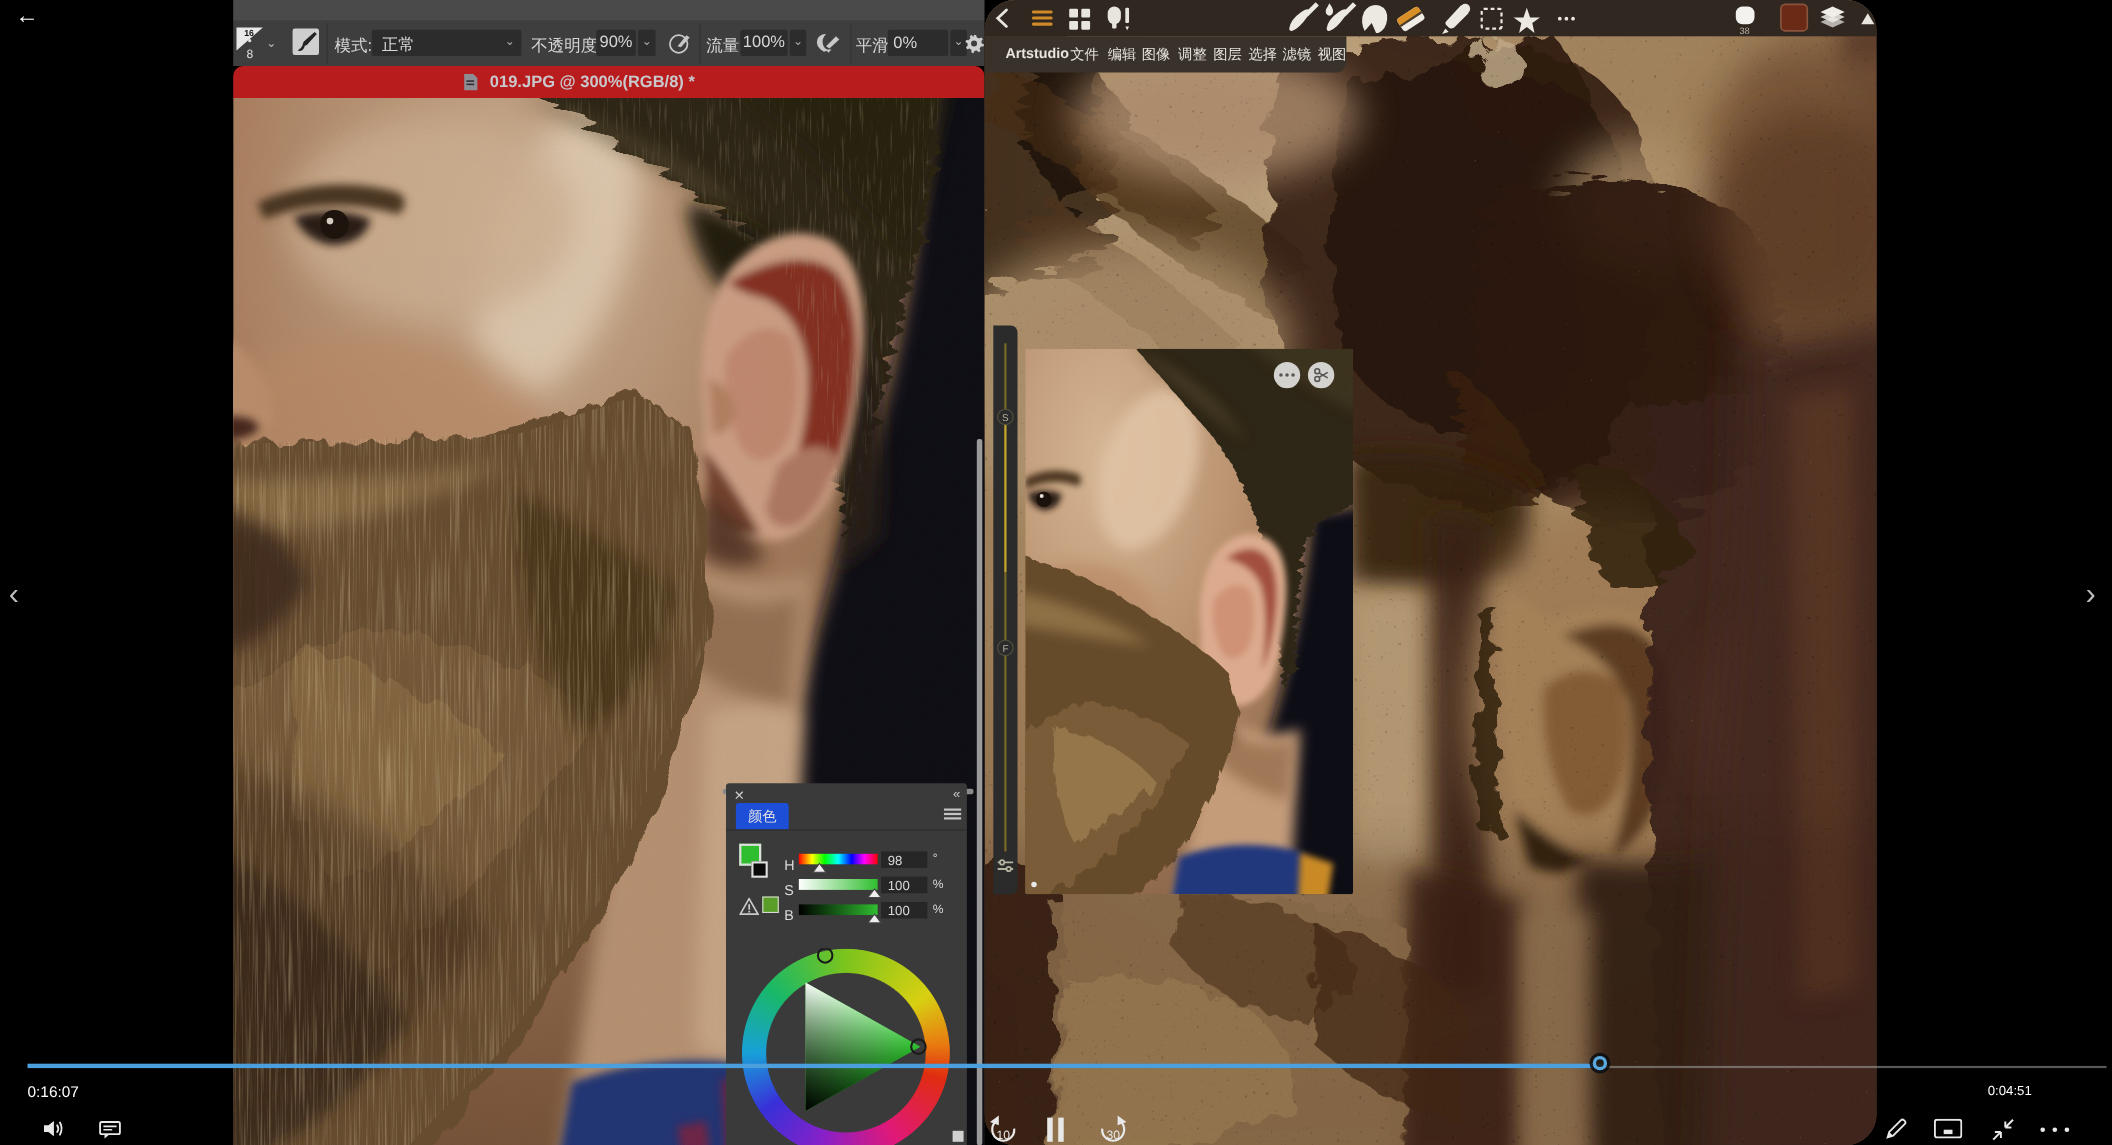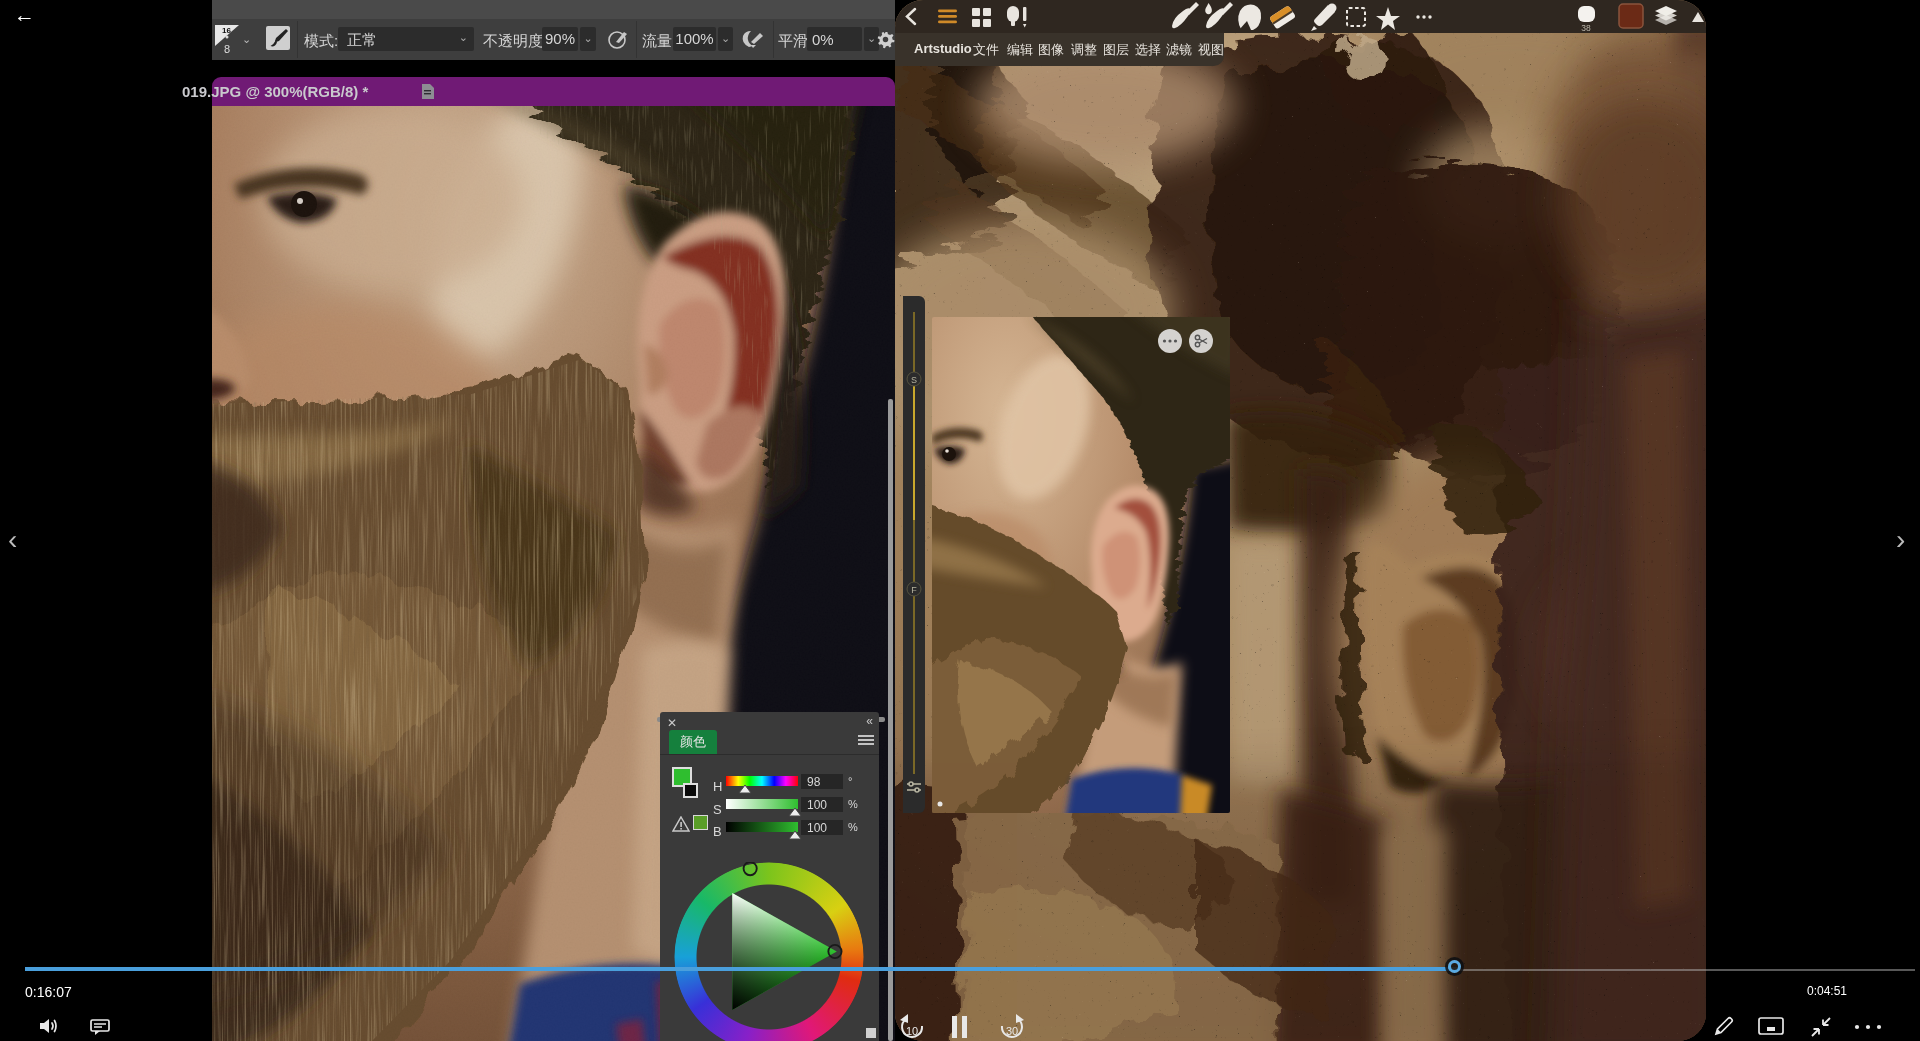--- a/index.html
+++ b/index.html
@@ -6,23 +6,23 @@
   html,body { width:1920px; height:1041px; background:#000; overflow:hidden;
     font-family:"Liberation Sans", sans-serif; }
   .abs { position:absolute; }
   #stage { position:relative; width:1920px; height:1041px; background:#000; }
 
   
   #ps { left:212px; top:0; width:757px; height:1041px; background:#000; }
   #ps-topstrip { left:0; top:0; width:683px; height:19px; background:#4a4a4a; }
   #ps-toolbar { left:0; top:19px; width:683px; height:41px; background:#3e3e3e;
     color:#d6d6d6; font-size:15px; }
-  #ps-title { left:0; top:77px; width:683px; height:29px; background:#701a75;
+  #ps-title { left:0; top:60px; width:683px; height:29px; background:#b91c1c;
     border-radius:9px 9px 0 0; color:#c9c9cd; font-size:15px; font-weight:bold;
-    line-height:29px; }
+    text-align:center; line-height:29px; }
   .tb-box { position:absolute; background:#2c2c2c; border-radius:2px; height:24px; top:8px;
     color:#d6d6d6; }
   .tb-lab { position:absolute; top:13px; }
   .sep { position:absolute; top:2px; width:1px; height:37px; background:#333; }
 
   
   #cpanel { left:448px; top:712px; width:219px; height:329px; background:#3a3a3a;
     border-radius:3px 3px 0 0; color:#d8d8d8; }
 
   
@@ -216,21 +216,21 @@
           <path d="M1,0 L9,0 L13,4 L13,15 L1,15 Z" fill="#8d8d93"></path>
           <rect x="3" y="6" width="7" height="1.4" fill="#2d2c31"></rect>
           <rect x="3" y="9" width="7" height="1.4" fill="#2d2c31"></rect>
         </svg>
       <span style="margin-left:-30px;">019.JPG @ 300%(RGB/8) *</span>
     </div>
     <div id="cpanel" class="abs">
 
       <span class="abs" style="left:7px; top:4px; color:#cbcbcb; font-size:12px;">✕</span>
       <span class="abs" style="right:6px; top:2px; color:#cbcbcb; font-size:12px;">«</span>
-      <div class="abs" style="left:9px; top:18px; width:48px; height:24px; background:#15803d; border-radius:3px 3px 0 0; color:#e3e3e3; font-size:13px; text-align:center; line-height:24px;">颜色</div>
+      <div class="abs" style="left:9px; top:18px; width:48px; height:24px; background:#1d4ed8; border-radius:3px 3px 0 0; color:#e3e3e3; font-size:13px; text-align:center; line-height:24px;">颜色</div>
       <div class="abs" style="left:0; top:42px; width:219px; height:1px; background:#2c2c2c;"></div>
       <svg class="abs" style="right:5px; top:22px;" width="16" height="14">
           <g fill="#c3c3c3">
             <rect y="1" width="16" height="2"></rect>
             <rect y="5" width="16" height="2"></rect>
             <rect y="9" width="16" height="2"></rect>
           </g>
         </svg>
 
       <div class="abs" style="left:12px; top:55px; width:20px; height:20px; background:#2fbe2f; border:2px solid #dedede;"></div>

